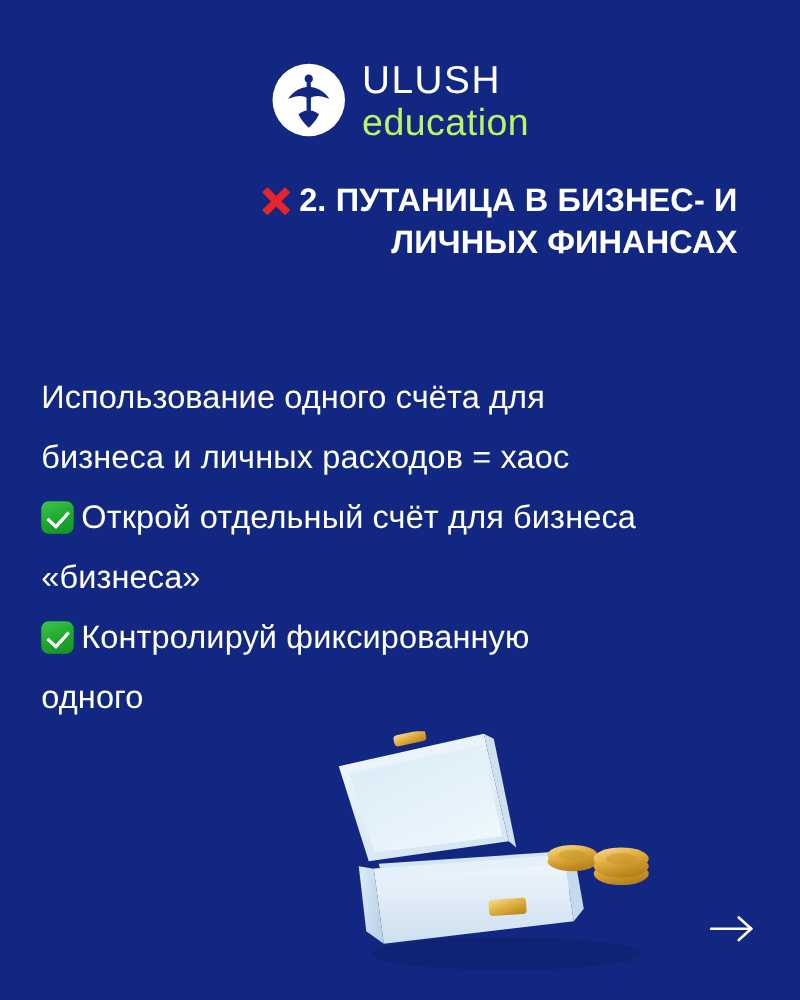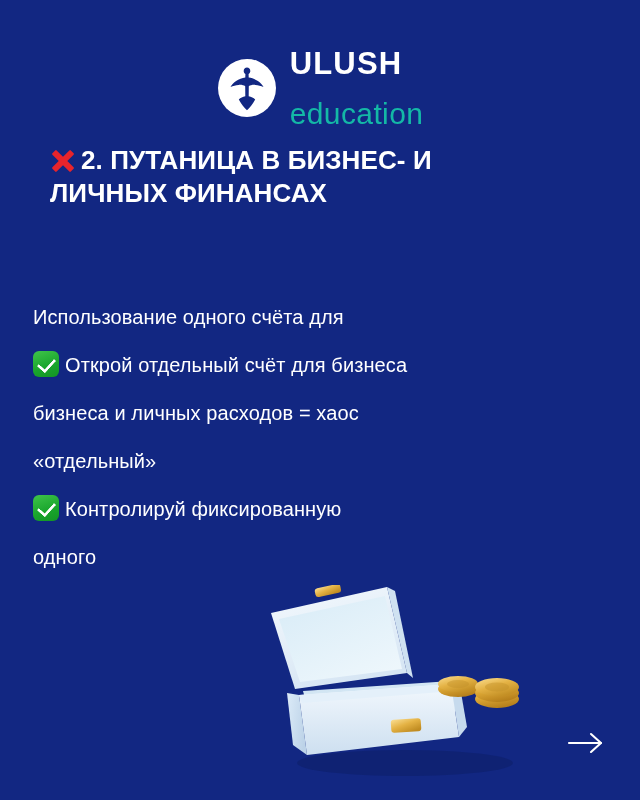--- a/index.html
+++ b/index.html
@@ -34,36 +34,36 @@
   .logo-words {
     display:flex;
     flex-direction:column;
     align-items:flex-start;
     line-height:1;
     padding-top:2px;
   }
   .logo-top {
     color:#ffffff;
     font-size:31px;
-    font-weight:bold;
+    font-weight:normal;
     letter-spacing:1.2px;
   }
   .logo-bottom {
-    color:#14b8a6;
+    color:#bef264;
     font-size:30px;
     font-weight:300;
     letter-spacing:0.4px;
-    margin-top:20px;
+    margin-top:5px;
   }
 
   
   .title {
     position:absolute;
     top:144px; left:50px; width:540px;
-    text-align:left;
+    text-align:right;
     color:#ffffff;
     font-size:26px;
     font-weight:bold;
     line-height:1.28;
     letter-spacing:0.1px;
   }
   .x-ico {
     display:inline-block;
     position:relative;
     width:26px; height:25px;
@@ -78,21 +78,21 @@
     border-radius:1px;
   }
   .x-ico span:nth-child(1){ transform:rotate(45deg); }
   .x-ico span:nth-child(2){ transform:rotate(-45deg); }
 
   
   .body-text {
     position:absolute;
     top:293px; left:33px; width:580px;
     color:#ffffff;
-    font-size:20px;
+    font-size:26px;
     font-weight:300;
     line-height:48px;
     letter-spacing:0.1px;
   }
   .body-text .ln { white-space:nowrap; }
 
   .check-ico {
     display:inline-block;
     position:relative;
     width:26px; height:26px;
@@ -155,27 +155,27 @@
   <div class="title">
     <span class="x-ico"><span></span><span></span></span><span>2. ПУТАНИЦА В БИЗНЕС- И</span><br>
     <span>ЛИЧНЫХ ФИНАНСАХ</span>
   </div>
 
   <div class="body-text">
     <div class="ln">
       <span>Использование одного счёта для</span>
     </div>
     <div class="ln">
+      <span>бизнеса и личных расходов = хаос</span>
+    </div>
+    <div class="ln">
       <span class="check-ico"></span><span>Открой отдельный счёт для бизнеса</span>
     </div>
     <div class="ln">
-      <span>бизнеса и личных расходов = хаос</span>
-    </div>
-    <div class="ln">
-      <span>«отдельный»</span>
+      <span>«бизнеса»</span>
     </div>
     <div class="ln">
       <span class="check-ico"></span><span>Контролируй фиксированную</span>
     </div>
     <div class="ln">
       <span>одного</span>
     </div>
   </div>
 
   <div class="chest">

